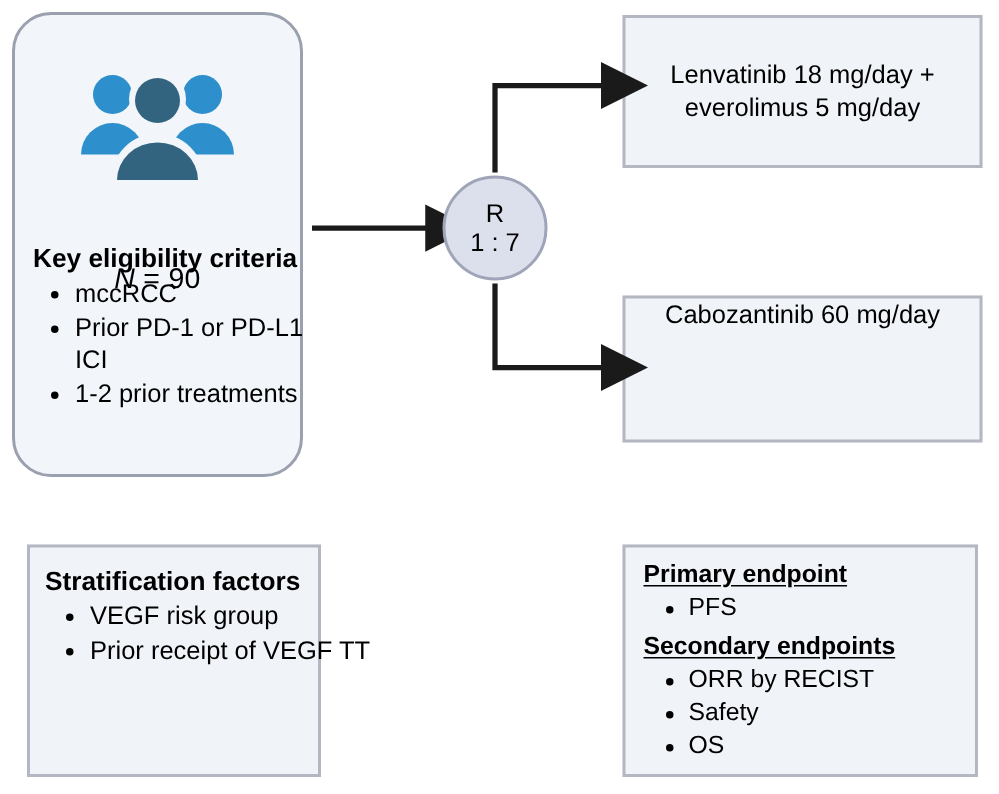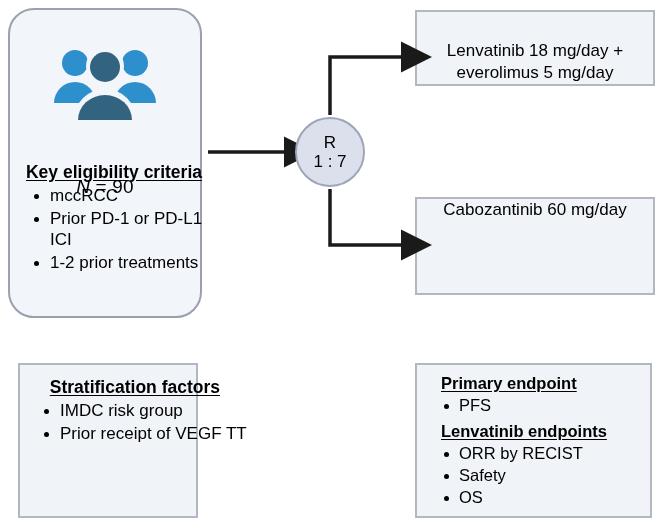--- a/index.html
+++ b/index.html
@@ -57,23 +57,21 @@
     text-align: center;
     font-size: 19px;
     letter-spacing: .2px;
     margin-top: 48px;
   }
   #n-line .ital { font-style: italic; }
 
   .hdr {
     font-weight: bold;
     font-size: 17.5px;
-    text-decoration: underline;
     text-underline-offset: 2px;
-    text-align: right;
   }
   #enroll-hdr {
     position: absolute;
     top: 152px;
     left: 12px;
     width: 180px;
   }
   #enroll-list {
     position: absolute;
     top: 176px;
@@ -118,23 +116,23 @@
     line-height: 1.12;
     font-size: 17px;
     z-index: 3;
   }
 
   
   #arm-box-1 {
     left: 415px;
     top: 10px;
     width: 240px;
-    height: 76px;
+    height: 102px;
     display: flex;
-    align-items: flex-end;
+    align-items: center;
     justify-content: center;
     text-align: center;
     font-size: 17px;
     line-height: 1.3;
     padding: 0 8px;
   }
   #arm-box-2 {
     left: 415px;
     top: 197px;
     width: 240px;
@@ -144,21 +142,21 @@
     text-align: center;
     font-size: 17px;
     line-height: 1.3;
     padding: 0 8px;
   }
 
   
   #strat-box {
     left: 18px;
     top: 363px;
-    width: 180px;
+    width: 196px;
     height: 155px;
   }
   #strat-hdr {
     position: absolute;
     top: 12px;
     left: 10px;
     width: 190px;
   }
   #strat-list {
     position: absolute;
@@ -187,21 +185,20 @@
     width: 237px;
     height: 155px;
   }
   .ep-hdr {
     position: absolute;
     left: 12px;
     font-weight: bold;
     font-size: 16.5px;
     text-decoration: underline;
     text-underline-offset: 2px;
-    margin-left: 12px;
   }
   #ep-hdr-primary { top: 9px; }
   #ep-hdr-secondary { top: 57px; }
   .ep-list {
     position: absolute;
     left: 12px;
     margin: 0;
     padding: 0 0 0 30px;
     list-style: none;
     font-size: 16.5px;
@@ -287,31 +284,31 @@
     <span>Lenvatinib 18 mg/day + everolimus 5 mg/day</span>
   </div>
 
   <div id="arm-box-2" class="box box-plain">
     <span>Cabozantinib 60 mg/day</span>
   </div>
 
   <div id="strat-box" class="box box-plain">
     <div id="strat-hdr" class="hdr">Stratification factors</div>
     <ul id="strat-list">
-      <li>IMDC risk group</li>
+      <li>VEGF risk group</li>
       <li>Prior receipt of VEGF TT</li>
     </ul>
   </div>
 
   <div id="endpoint-box" class="box box-plain">
     <div id="ep-hdr-primary" class="ep-hdr">Primary endpoint</div>
     <ul id="ep-list-primary" class="ep-list">
       <li>PFS</li>
     </ul>
-    <div id="ep-hdr-secondary" class="ep-hdr">Lenvatinib endpoints</div>
+    <div id="ep-hdr-secondary" class="ep-hdr">Secondary endpoints</div>
     <ul id="ep-list-secondary" class="ep-list">
       <li>ORR by RECIST</li>
       <li>Safety</li>
       <li>OS</li>
     </ul>
   </div>
 
 </div>
 
 </body></html>

